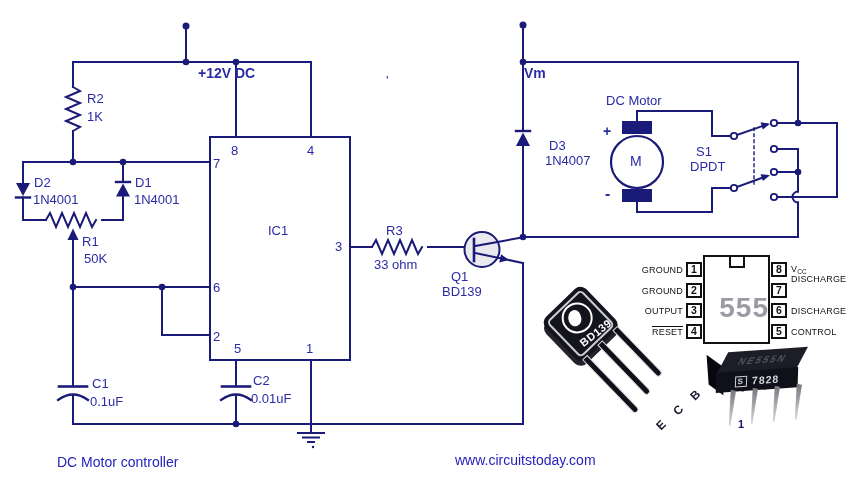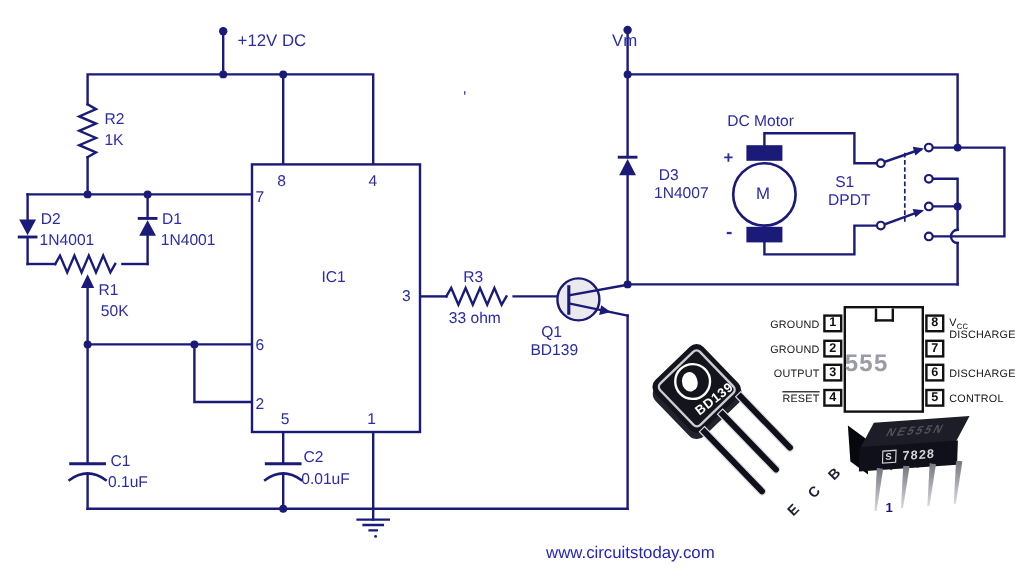--- a/index.html
+++ b/index.html
@@ -1,32 +1,32 @@
 <!DOCTYPE html>
 <html><head>
 <meta charset="utf-8">
 <style>
   html,body{margin:0;padding:0;background:#fff;}
   .stage{position:relative;width:852px;height:484px;background:#ffffff;overflow:hidden;
          font-family:"Liberation Sans",sans-serif;}
   .stage svg{position:absolute;left:0;top:0;}
   .lbl{position:absolute;color:#2b2ba6;font-size:13px;line-height:1.05;white-space:nowrap;}
-  .lbl.big{font-size:14px;font-weight:normal;}
+  .lbl.big{font-size:14px;font-weight:bold;margin-top:40px;}
   .lbl.center{text-align:center;}
   .footer{position:absolute;color:#2424bb;font-size:14px;white-space:nowrap;}
   
   .pbox{position:absolute;width:16px;height:15px;box-sizing:border-box;border:2px solid #111;
         background:#fff;color:#111;font-weight:bold;font-size:10.5px;line-height:11px;text-align:center;}
   .plabel{position:absolute;font-size:9px;font-weight:normal;color:#111;letter-spacing:.2px;line-height:9px;white-space:nowrap;}
   .plabel.ov{text-decoration:overline;}
   .plabel .sub{font-size:6.5px;vertical-align:-2px;}
   .icbody{position:absolute;left:703px;top:255px;width:67px;height:89px;box-sizing:border-box;
           border:2.5px solid #111;background:#fff;}
   .icnotch{position:absolute;left:729px;top:257px;width:12px;height:9px;border:2px solid #111;border-top:none;background:#fff;}
-  .ic555{position:absolute;left:704px;top:292px;width:65px;text-align:left;font-size:20px;
+  .ic555{position:absolute;left:704px;top:292px;width:65px;text-align:right;font-size:28px;
          font-weight:bold;color:#9b9ba6;letter-spacing:1px;}
   
   .bd139{position:absolute;left:542px;top:286px;width:100px;height:140px;
          transform:rotate(-44deg);transform-origin:50px 35px;}
   .bd-side{position:absolute;left:8px;top:4px;width:58px;height:58px;background:#23232e;border-radius:9px;}
   .bd-body{position:absolute;left:12px;top:0;width:56px;height:58px;background:#14141d;border-radius:8px;}
   .bd-outline{position:absolute;left:4px;top:4px;right:4px;bottom:4px;border:2px solid #ececf2;
               border-radius:5px;opacity:.85;}
   .bd-logo{position:absolute;left:14px;top:7px;width:27px;height:27px;border:2.5px solid #fff;border-radius:50%;}
   .bd-blob{position:absolute;left:5px;top:4px;width:13px;height:16px;background:#fff;
@@ -188,21 +188,21 @@
         <circle cx="236" cy="424" r="3.3"></circle>
         <circle cx="523" cy="62" r="3.3"></circle>
           <circle cx="523" cy="237" r="3.3"></circle>
         <circle cx="798" cy="123" r="3.3"></circle>
           <circle cx="798" cy="172" r="3.3"></circle>
       </g>
     </g>
   </svg>
 
   <div class="lbl big" style="left:198px;top:26px">+12V DC</div>
-  <div class="lbl big" style="left:510px;top:26px">Vm</div>
+  <div class="lbl big" style="left:524px;top:26px">Vm</div>
 
   <div class="lbl" style="left:87px;top:92px">R2</div>
   <div class="lbl" style="left:87px;top:110px">1K</div>
 
   <div class="lbl" style="left:34px;top:176px">D2</div>
   <div class="lbl" style="left:33px;top:193px">1N4001</div>
   <div class="lbl" style="left:135px;top:176px">D1</div>
   <div class="lbl" style="left:134px;top:193px">1N4001</div>
 
   <div class="lbl" style="left:82px;top:235px">R1</div>
@@ -293,15 +293,16 @@
     <div class="dpin back" style="left:78px;top:22px;height:18px"></div>
     <div class="dip-top">NE555N</div>
     <div class="dip-front"><span class="dip-logo">S</span><span>7828</span></div>
     <div class="dpin" style="left:22px;top:42px;height:36px"></div>
     <div class="dpin" style="left:44px;top:40px;height:36px"></div>
     <div class="dpin" style="left:66px;top:38px;height:36px"></div>
     <div class="dpin" style="left:88px;top:36px;height:36px"></div>
     <div class="dip-one">1</div>
   </div>
 
+  <div class="footer" style="left:57px;top:454px">DC Motor controller</div>
   <div class="footer" style="left:455px;top:452px">www.circuitstoday.com</div>
 
 </div>
 
 </body></html>

